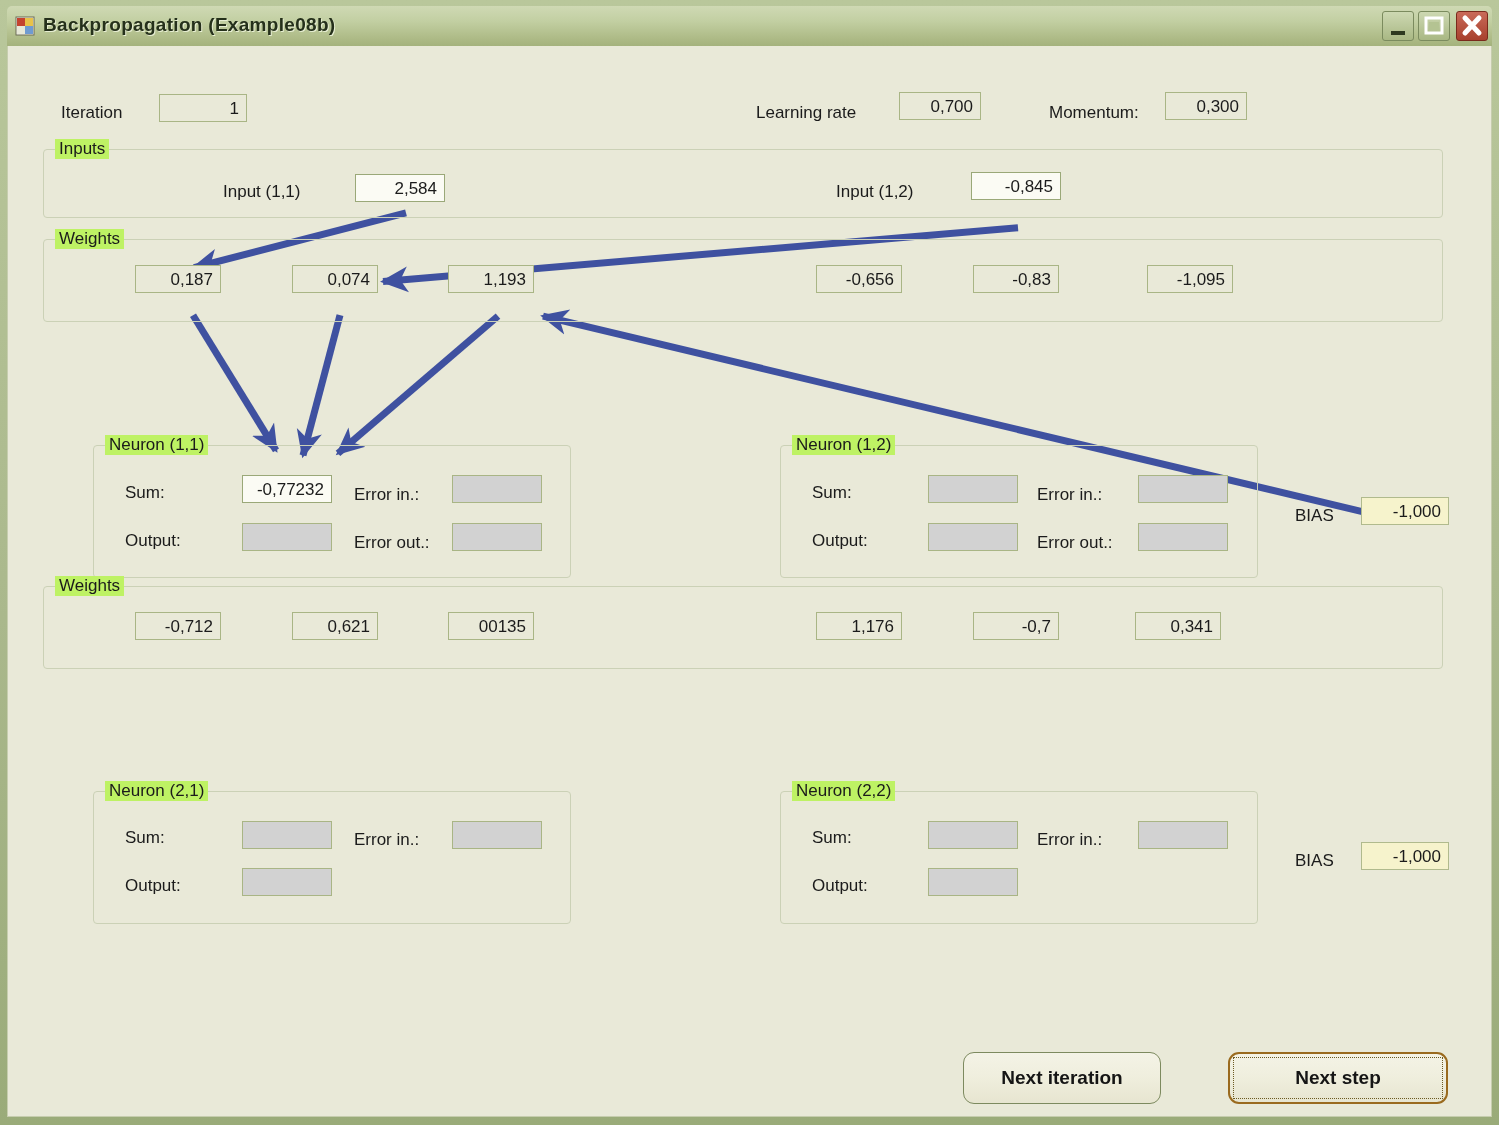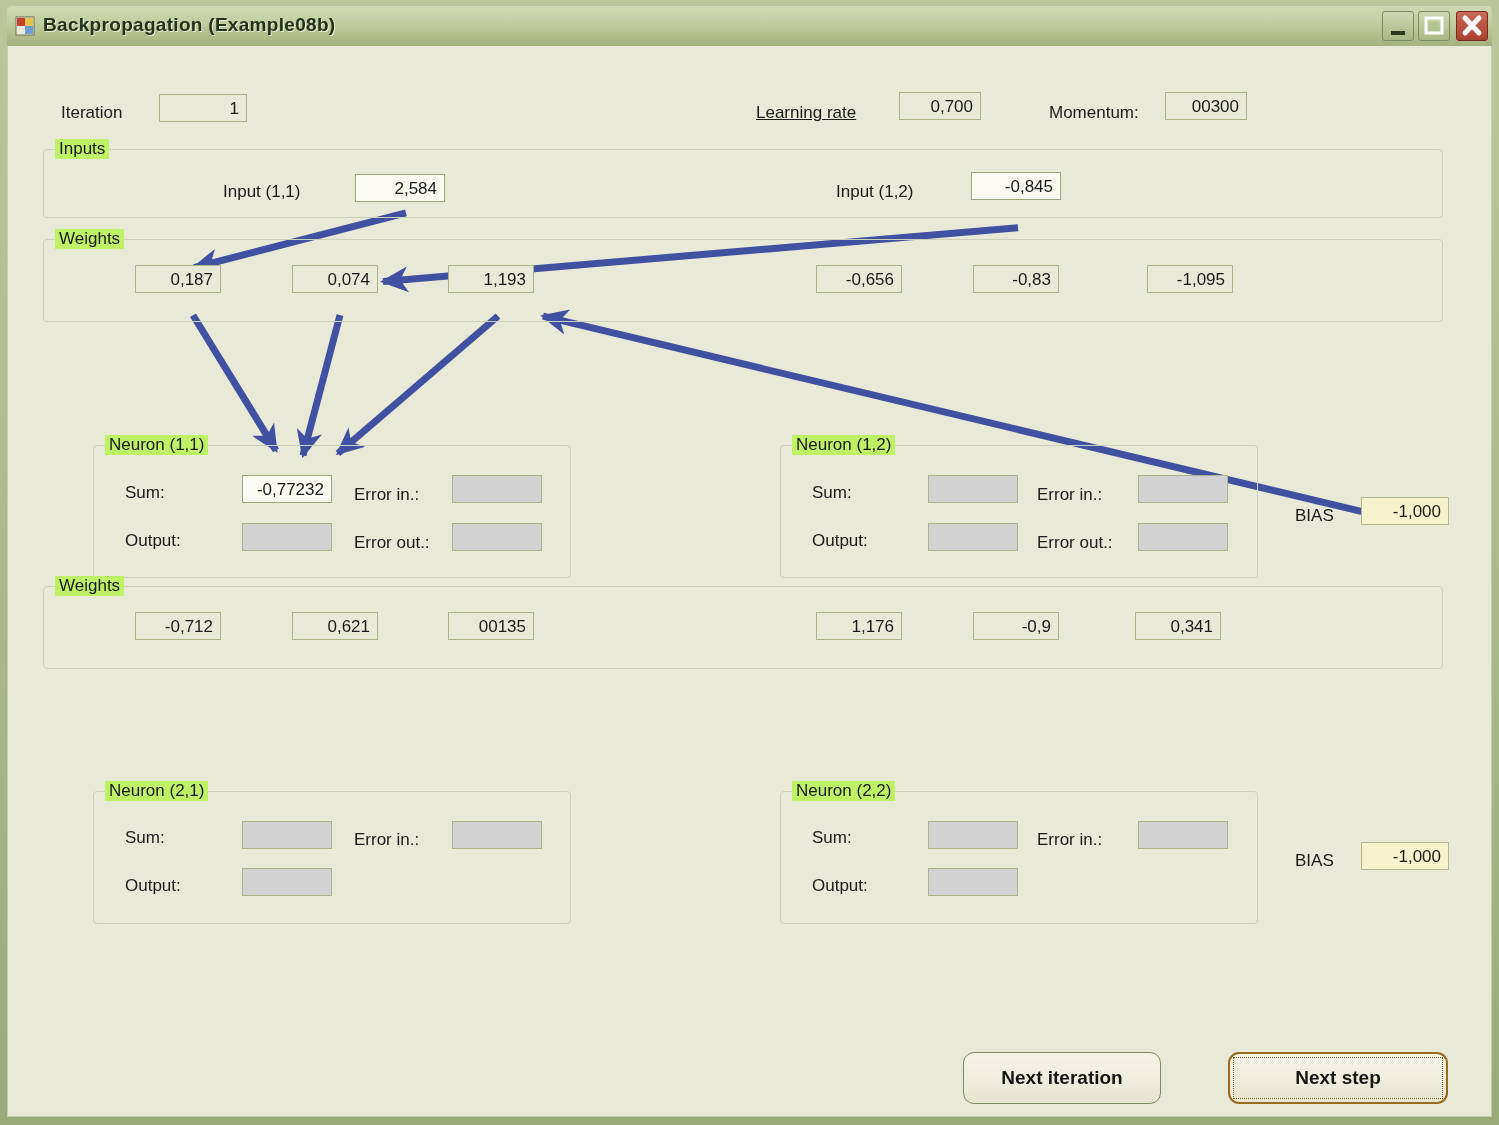--- a/index.html
+++ b/index.html
@@ -180,25 +180,25 @@
 
         <line x1="332" y1="271" x2="295" y2="412"></line>
 
         <line x1="490" y1="272" x2="330" y2="410"></line>
       </g>
     </svg>
 
     <div class="lbl" style="left:53px; top:57px;">Iteration</div>
     <div class="tb" style="left:151px; top:48px; width:88px;">1</div>
 
-    <div class="lbl" style="left:748px; top:57px;text-decoration:underline;">Learning rate</div>
+    <div class="lbl" style="left:748px; top:57px;">Learning rate</div>
     <div class="tb" style="left:891px; top:46px; width:82px;">0,700</div>
 
     <div class="lbl" style="left:1041px; top:57px;">Momentum:</div>
-    <div class="tb" style="left:1157px; top:46px; width:82px;">00300</div>
+    <div class="tb" style="left:1157px; top:46px; width:82px;">0,300</div>
 
     <div class="group" style="left:35px; top:103px; width:1400px; height:69px;">
       <div class="gtitle">Inputs</div>
     </div>
     <div class="lbl" style="left:215px; top:136px;">Input (1,1)</div>
     <div class="tb active" style="left:347px; top:128px; width:90px;">2,584</div>
 
     <div class="lbl" style="left:828px; top:136px;">Input (1,2)</div>
     <div class="tb active" style="left:963px; top:126px; width:90px;">-0,845</div>
 
@@ -239,21 +239,21 @@
     <div class="lbl" style="left:1287px; top:460px;">BIAS</div>
     <div class="tb bias" style="left:1353px; top:451px; width:88px;">-1,000</div>
 
     <div class="group" style="left:35px; top:540px; width:1400px; height:83px;">
       <div class="gtitle">Weights</div>
     </div>
     <div class="tb" style="left:127px; top:566px; width:86px;">-0,712</div>
     <div class="tb" style="left:284px; top:566px; width:86px;">0,621</div>
     <div class="tb" style="left:440px; top:566px; width:86px;">00135</div>
     <div class="tb" style="left:808px; top:566px; width:86px;padding-left:10px;">1,176</div>
-    <div class="tb" style="left:965px; top:566px; width:86px;">-0,9</div>
+    <div class="tb" style="left:965px; top:566px; width:86px;">-0,7</div>
     <div class="tb" style="left:1127px; top:566px; width:86px;">0,341</div>
 
     <div class="group" style="left:85px; top:745px; width:478px; height:133px;">
       <div class="gtitle">Neuron (2,1)</div>
     </div>
     <div class="lbl" style="left:117px; top:782px;">Sum:</div>
     <div class="tb grey" style="left:234px; top:775px; width:90px;"></div>
     <div class="lbl" style="left:346px; top:784px;">Error in.:</div>
     <div class="tb grey" style="left:444px; top:775px; width:90px;"></div>
     <div class="lbl" style="left:117px; top:830px;">Output:</div>

